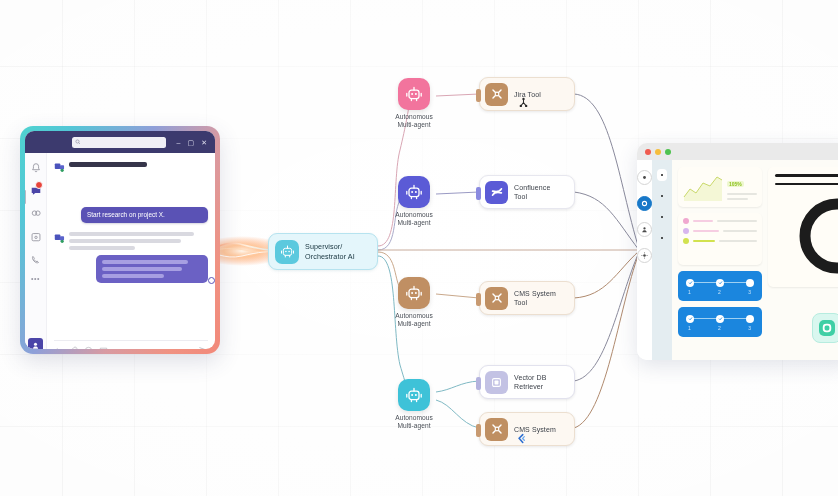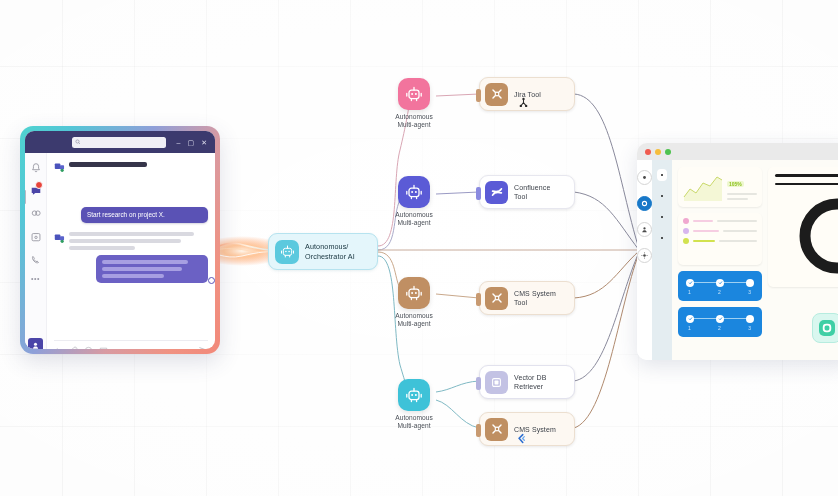--- a/index.html
+++ b/index.html
@@ -340,21 +340,21 @@
 
   <div class="node orch">
     <div class="ic">
       <svg width="15" height="15" viewBox="0 0 18 18">
         <rect x="4" y="5.2" width="10" height="8.4" rx="2.4" fill="none" stroke="#fff" stroke-width="1.2"></rect>
         <circle cx="7.1" cy="9" r=".95" fill="#fff"></circle>
           <circle cx="10.9" cy="9" r=".95" fill="#fff"></circle>
         <path d="M9 2.4v2.6M1.8 8.4v2.6M16.2 8.4v2.6M6.4 13.6v2M11.6 13.6v2" stroke="#fff" stroke-width="1.2" stroke-linecap="round"></path>
       </svg>
     </div>
-    <div class="tx">Autonomous/
+    <div class="tx">Supervisor/
 Orchestrator AI</div>
   </div>
 
   <div class="node agent" style="left:382px;top:78px;">
     <div class="chip" style="background:#f2749d;">
       <svg width="18" height="18" viewBox="0 0 18 18">
         <rect x="4" y="5.2" width="10" height="8.4" rx="2.4" fill="none" stroke="#fff" stroke-width="1.3"></rect>
         <circle cx="7.1" cy="9" r="1" fill="#fff"></circle>
           <circle cx="10.9" cy="9" r="1" fill="#fff"></circle>
         <path d="M9 2.4v2.6M1.8 8.4v2.6M16.2 8.4v2.6M6.4 13.6v2M11.6 13.6v2" stroke="#fff" stroke-width="1.3" stroke-linecap="round"></path>

